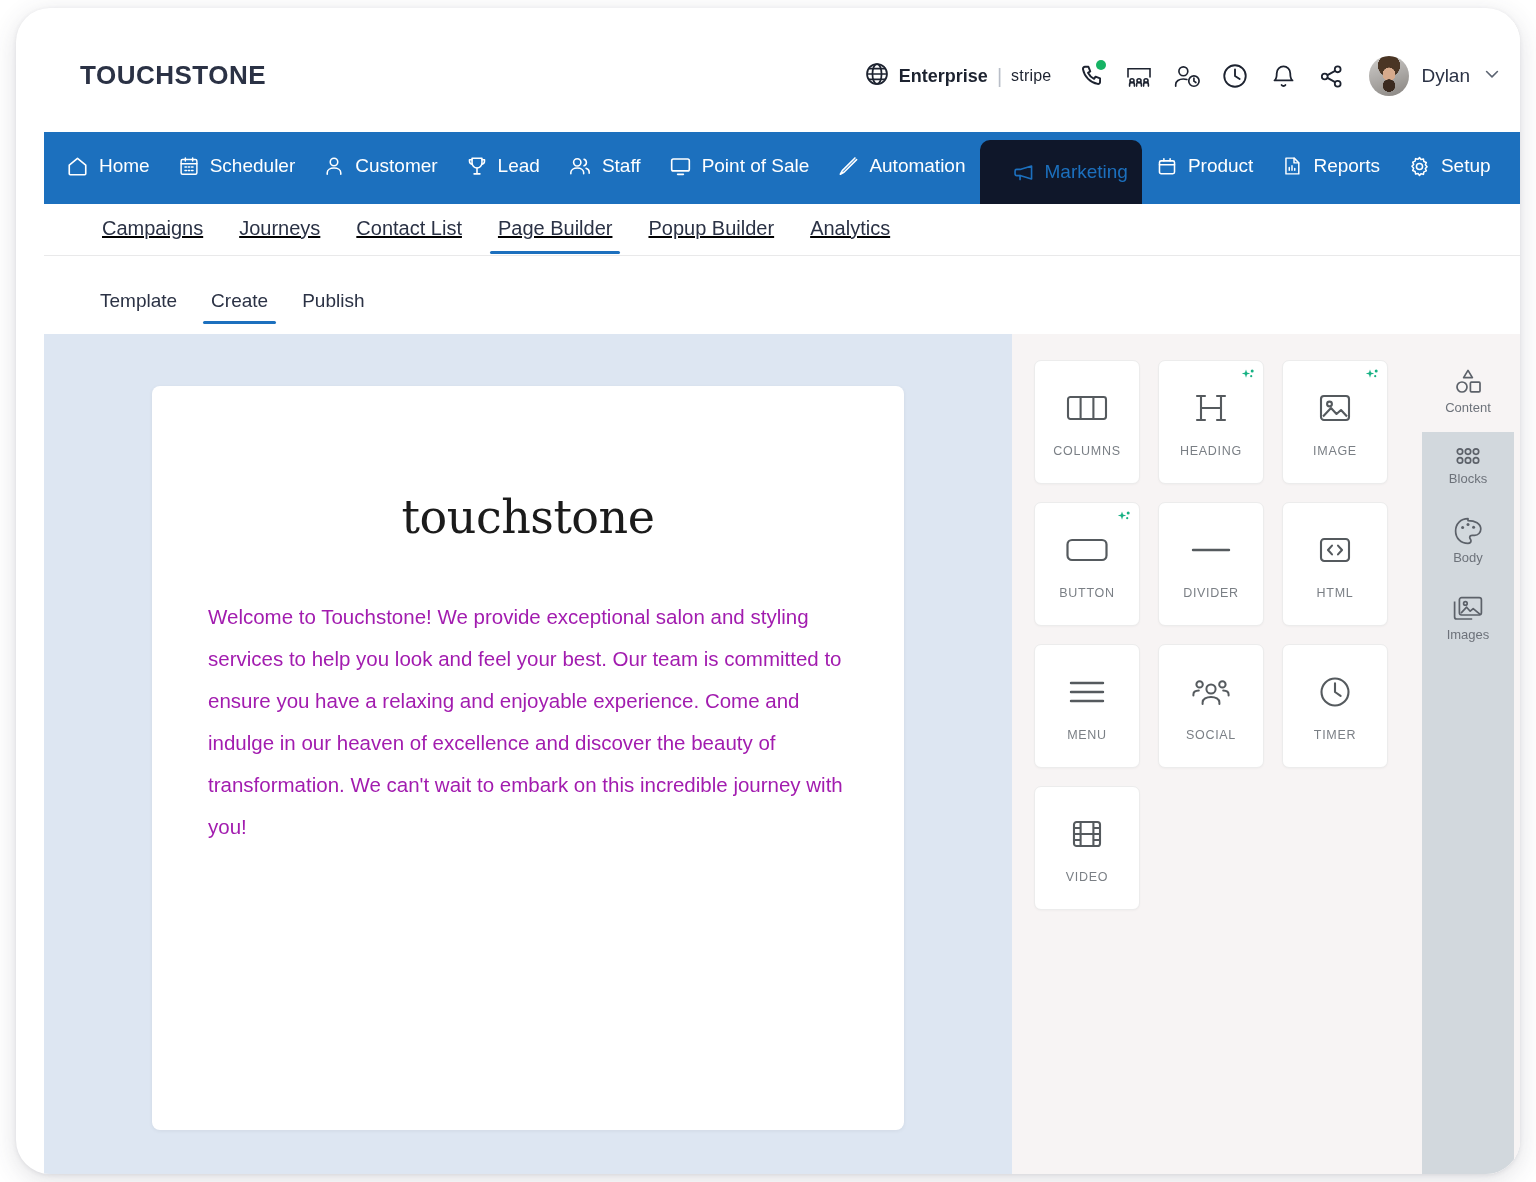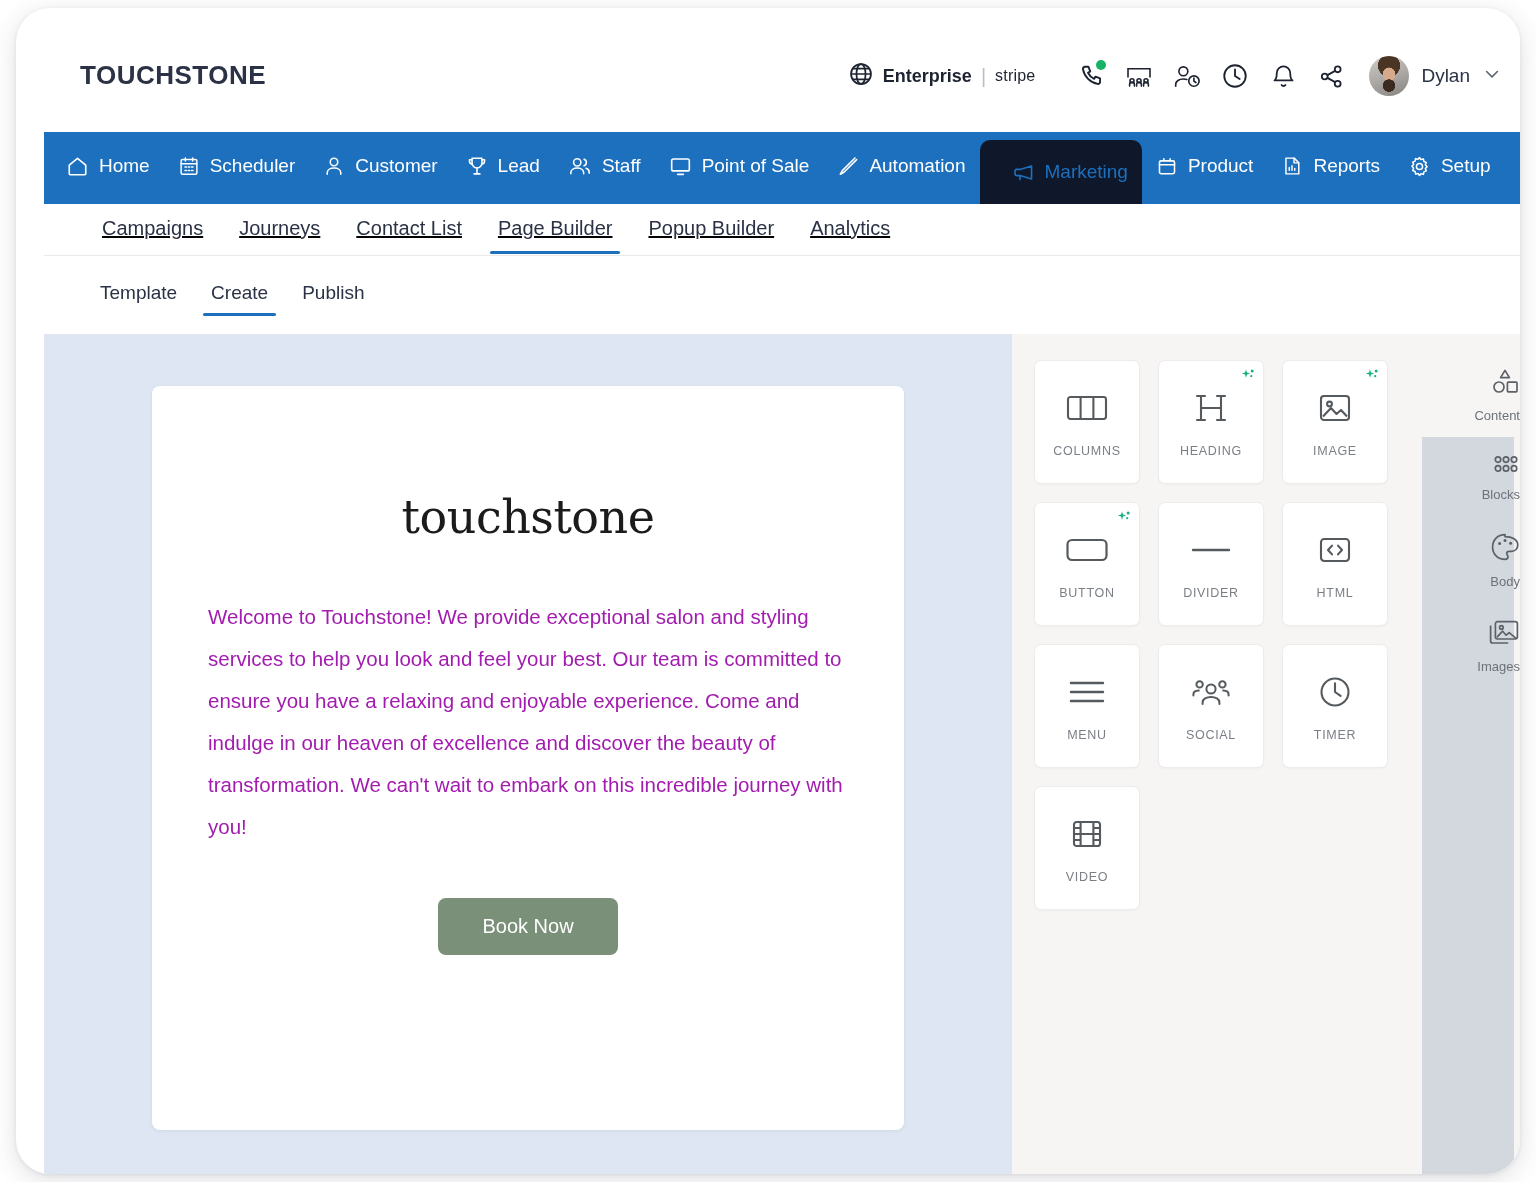--- a/index.html
+++ b/index.html
@@ -40,21 +40,21 @@
     position: absolute; left: 36px; top: 40px;
     font-size: 26px; font-weight: bold; letter-spacing: 0.5px;
     color: #2b3245;
   }
   .header-right {
     position: absolute; right: 18px; top: 36px;
     display: flex; align-items: center; gap: 0px;
   }
   .plan-group {
     display: flex; align-items: center; gap: 9px;
-    margin-right: 32px;
+    margin-right: 16px;
   }
   .plan-name { font-size: 18px; font-weight: bold; color: #1d2330; }
   .plan-sep { color: #b9bec8; font-size: 20px; font-weight: 300; }
   .plan-stripe { font-size: 16px; font-weight: normal; color: #1d2330; letter-spacing: .2px; }
 
   .hicon {
     position: relative;
     width: 48px; height: 40px;
     display: flex; align-items: center; justify-content: center;
     color: #1d2330;
@@ -127,21 +127,21 @@
     content: ""; position: absolute;
     left: 10px; right: 10px; bottom: 0; height: 3px;
     background: #1c70be; border-radius: 2px;
   }
 
   
   .thirdnav {
     position: absolute; left: 0; top: 252px;
     width: 1476px; height: 62px;
     background: #ffffff;
-    display: flex; align-items: flex-start;
+    display: flex; align-items: center;
     padding-left: 40px; gap: 2px;
   }
   .thirdnav-item {
     position: relative;
     font-size: 19px; color: #2b3245;
     padding: 10px 16px 14px 16px;
     cursor: pointer;
   }
   .thirdnav-item.active::after {
     content: ""; position: absolute;
@@ -231,21 +231,21 @@
     padding-top: 18px;
   }
   .rail-panel {
     position: absolute; left: 6px; top: 98px;
     width: 92px; height: 742px;
     background: #d2d8dd;
   }
   .rail-item {
     position: relative; z-index: 2;
     width: 104px;
-    display: flex; flex-direction: column; align-items: flex-end; gap: 8px;
+    display: flex; flex-direction: column; align-items: center; 
     padding: 16px 0 14px 0;
     cursor: pointer;
     color: #5c6169;
   }
   .rail-item.active { background: #f7f4f4; }
   .rail-label { font-size: 13px; color: #6d727a; }
 </style>
 </head>
 <body>
 
@@ -469,21 +469,20 @@
     <div class="thirdnav-item active">Create</div>
     <div class="thirdnav-item">Publish</div>
   </div>
 
   <div class="builder">
 
     <div class="canvas-area">
       <div class="page-card">
         <div class="logo-script">touchstone</div>
         <div class="welcome-copy">Welcome to Touchstone! We provide exceptional salon and styling services to help you look and feel your best. Our team is committed to ensure you have a relaxing and enjoyable experience. Come and indulge in our heaven of excellence and discover the beauty of transformation. We can't wait to embark on this incredible journey with you!</div>
-        <button class="book-btn">Book Now</button>
       </div>
     </div>
 
     <div class="palette">
       <div class="palette-grid">
 
         <div class="widget">
           <span class="wicon">
             <svg width="42" height="32" viewBox="0 0 42 32" fill="none" stroke="#555a5e" stroke-width="2.1">
                   <rect x="2" y="5" width="38" height="22" rx="2.4"></rect>

